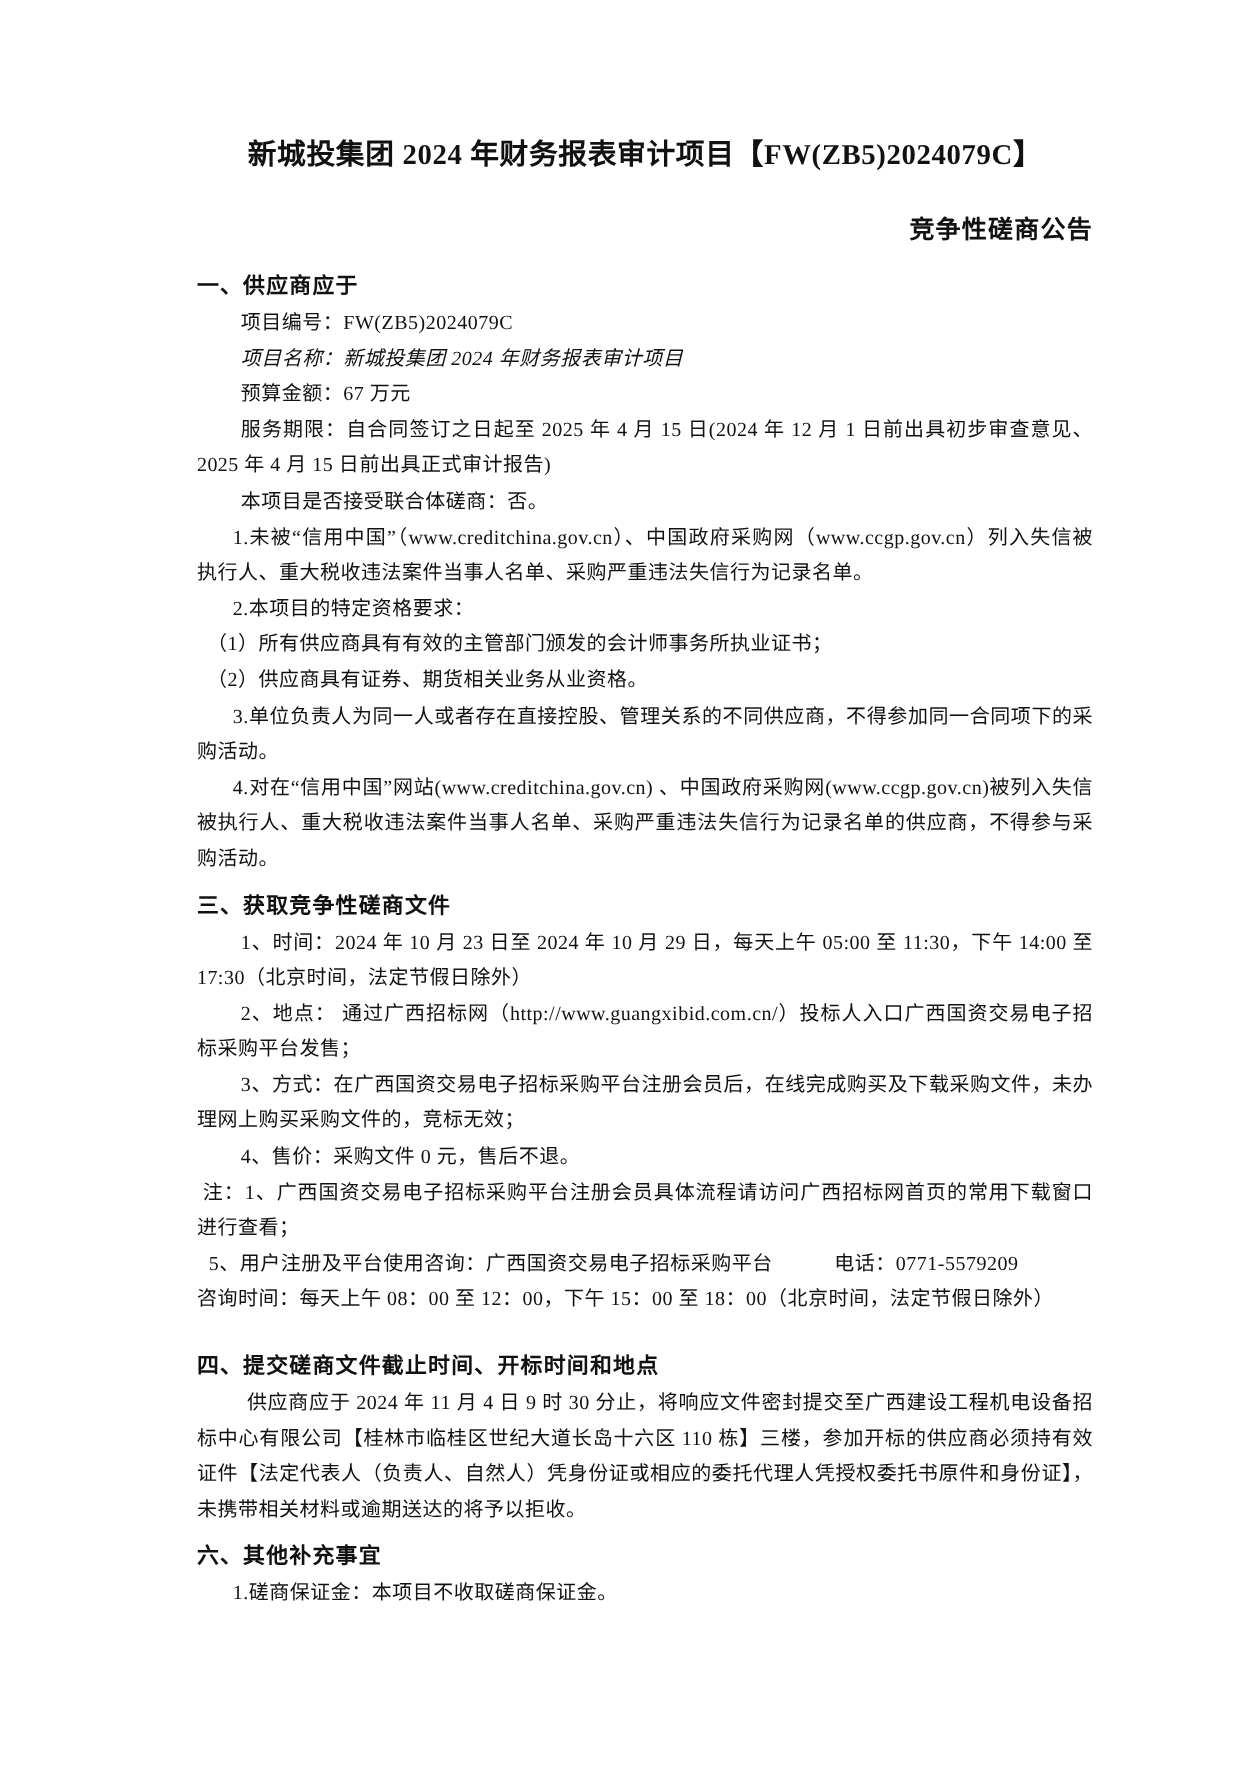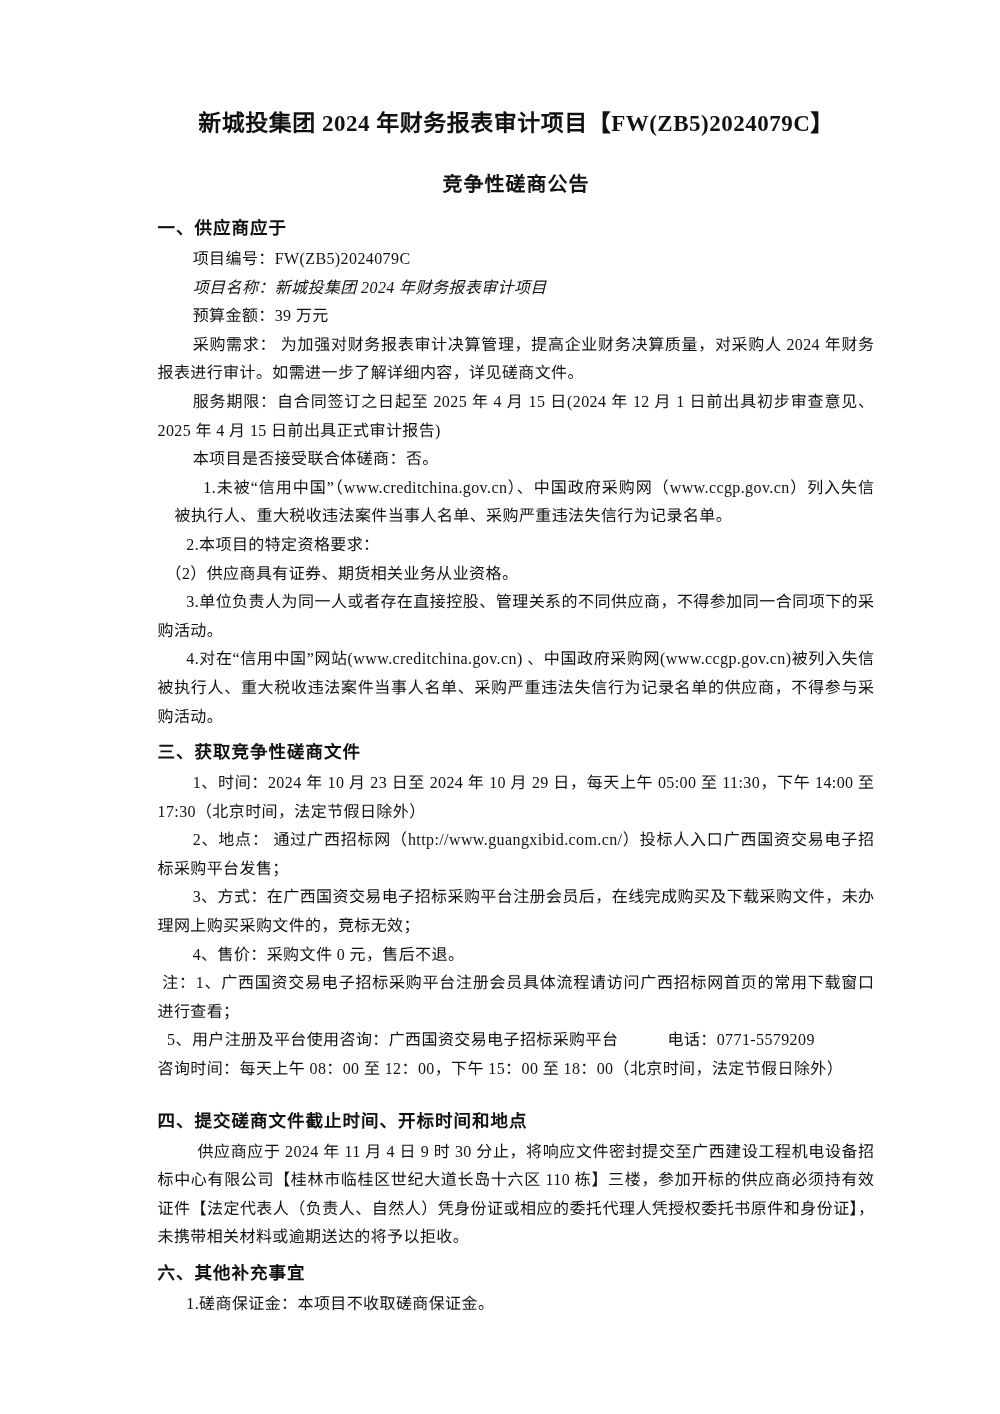--- a/index.html
+++ b/index.html
@@ -23,21 +23,21 @@
     font-size: 23px;
     font-weight: bold;
     text-align: center;
     line-height: 36px;
     letter-spacing: 0.5px;
     margin: 0;
   }
   .doc-subtitle {
     font-size: 20px;
     font-weight: bold;
-    text-align: center;
+    text-align: right;
     line-height: 30px;
     letter-spacing: 1px;
     margin: 27px 0 0 0;
   }
   .doc-body {
     margin-top: 16px;
   }
   .doc-section {
     margin: 0;
   }
@@ -64,28 +64,28 @@
 <body>
 
 <div class="page">
   <h1 class="doc-title">新城投集团 2024 年财务报表审计项目【FW(ZB5)2024079C】</h1>
   <h2 class="doc-subtitle">竞争性磋商公告</h2>
   <div class="doc-body">
       <section class="doc-section">
         <h3 class="sec-heading">一、供应商应于</h3>
         <p class="para" style="text-indent: 2.2em;">项目编号：FW(ZB5)2024079C</p>
         <p class="para" style="text-indent: 2.2em; font-style: italic;">项目名称：新城投集团 2024 年财务报表审计项目</p>
-        <p class="para" style="text-indent: 2.2em;">预算金额：39 万元</p>
-        <p class="para" style="text-indent: 2.2em;">采购需求： 为加强对财务报表审计决算管理，提高企业财务决算质量，对采购人 2024 年财务报表进行审计。如需进一步了解详细内容，详见磋商文件。</p>
+        <p class="para" style="text-indent: 2.2em;">预算金额：67 万元</p>
         <p class="para" style="text-indent: 2.2em;">服务期限：自合同签订之日起至 2025 年 4 月 15 日(2024 年 12 月 1 日前出具初步审查意见、2025 年 4 月 15 日前出具正式审计报告)</p>
         <p class="para" style="text-indent: 2.2em;">本项目是否接受联合体磋商：否。</p>
       </section>
       <section class="doc-section">
-        <p class="para" style="text-indent: 1.8em; margin-left: 17px;">1.未被“信用中国”（www.creditchina.gov.cn）、中国政府采购网（www.ccgp.gov.cn）列入失信被执行人、重大税收违法案件当事人名单、采购严重违法失信行为记录名单。</p>
+        <p class="para" style="text-indent: 1.8em;">1.未被“信用中国”（www.creditchina.gov.cn）、中国政府采购网（www.ccgp.gov.cn）列入失信被执行人、重大税收违法案件当事人名单、采购严重违法失信行为记录名单。</p>
         <p class="para" style="text-indent: 1.8em;">2.本项目的特定资格要求：</p>
+        <p class="para" style="text-indent: 0.5em;">（1）所有供应商具有有效的主管部门颁发的会计师事务所执业证书；</p>
         <p class="para" style="text-indent: 0.5em;">（2）供应商具有证券、期货相关业务从业资格。</p>
         <p class="para" style="text-indent: 1.8em;">3.单位负责人为同一人或者存在直接控股、管理关系的不同供应商，不得参加同一合同项下的采购活动。</p>
         <p class="para" style="text-indent: 1.8em;">4.对在“信用中国”网站(www.creditchina.gov.cn) 、中国政府采购网(www.ccgp.gov.cn)被列入失信被执行人、重大税收违法案件当事人名单、采购严重违法失信行为记录名单的供应商，不得参与采购活动。</p>
       </section>
       <section class="doc-section">
         <h3 class="sec-heading">三、获取竞争性磋商文件</h3>
         <p class="para" style="text-indent: 2.2em;">1、时间：2024 年 10 月 23 日至 2024 年 10 月 29 日，每天上午 05:00 至 11:30，下午 14:00 至 17:30（北京时间，法定节假日除外）</p>
         <p class="para" style="text-indent: 2.2em;">2、地点： 通过广西招标网（http://www.guangxibid.com.cn/）投标人入口广西国资交易电子招标采购平台发售；</p>
         <p class="para" style="text-indent: 2.2em;">3、方式：在广西国资交易电子招标采购平台注册会员后，在线完成购买及下载采购文件，未办理网上购买采购文件的，竞标无效；</p>
         <p class="para" style="text-indent: 2.2em;">4、售价：采购文件 0 元，售后不退。</p>

